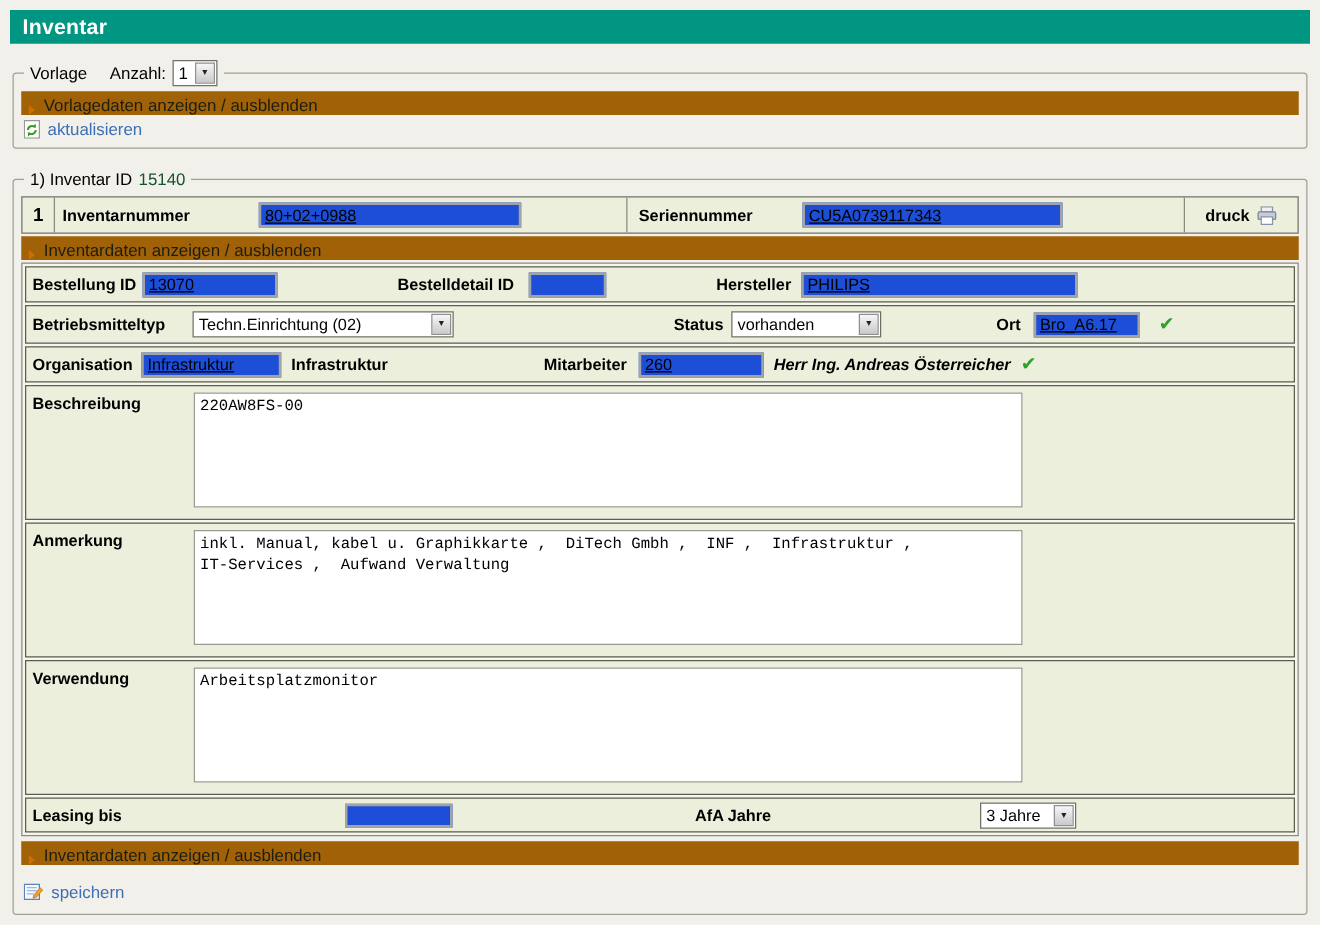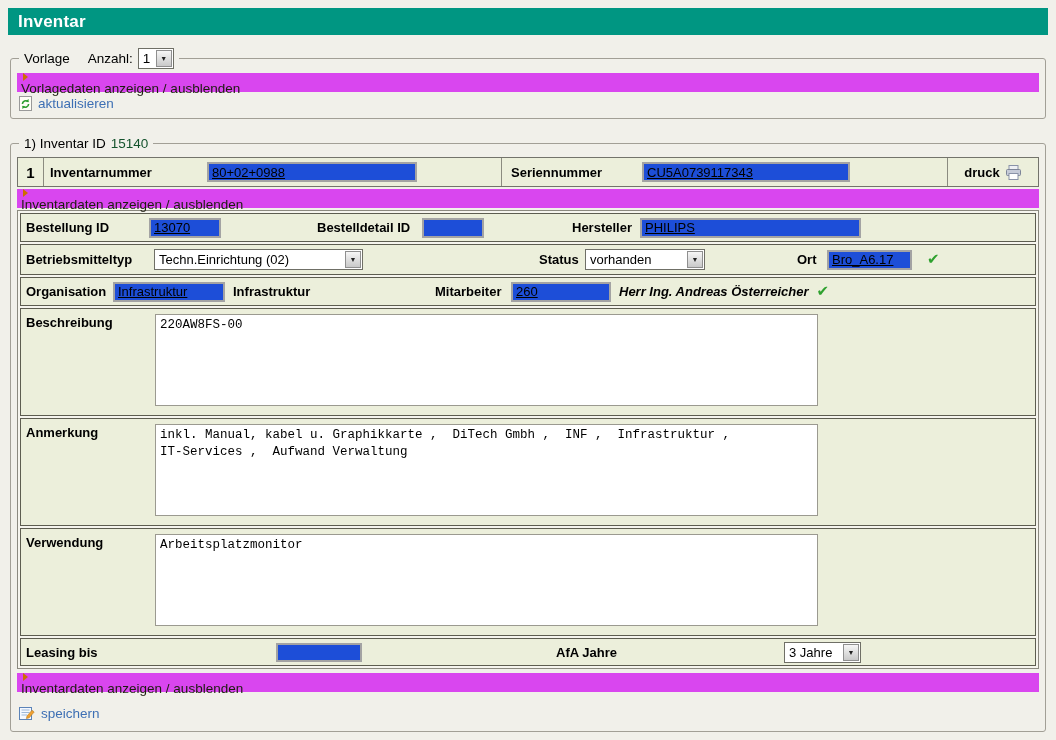--- a/index.html
+++ b/index.html
@@ -24,24 +24,23 @@
     margin:0 2px; padding:2px 6px 7px 6px;
   }
   fieldset.vorlage { margin-top:13px; }
   fieldset.main { margin-top:17px; }
   legend { padding:0 5px; margin-left:2px; font-size:13.5px; }
   legend .legend-flex { display:flex; align-items:center; }
   .legend-gap { display:inline-block; width:18px; }
   .inv-id { color:#14532d; margin-left:5px; }
 
   .toggle-bar {
-    display:flex; align-items:flex-start;
-    background:#d946ef; height:19px; padding-left:4px;
+    display:flex; align-items:flex-end;
+    background:#a16207; height:19px; padding-left:4px;
     cursor:pointer;
-    flex-direction:column;
   }
   .tri {
     width:0; height:0; display:inline-block;
     border-top:4px solid transparent; border-bottom:4px solid transparent;
     border-left:5px solid #cc6e00; margin:0 7px 0 2px;
   }
   .toggle-text { font-size:13.5px; color:#1d1d10; }
 
   .link-row { display:flex; align-items:center; gap:6px; margin-top:4px; padding-left:2px; }
   .link { color:#3d6fb4; cursor:pointer; text-decoration:none; font-size:13.5px; }
@@ -92,21 +91,21 @@
   .frow {
     border:1px solid #5d5d50; background:#ecefdb;
     display:flex; align-items:center; min-height:29px;
     padding-left:5px; margin-bottom:2px;
   }
   .frow:last-child { margin-bottom:0; }
   .frow.tall { align-items:flex-start; padding-top:5px; padding-bottom:9px; }
 
   
   .r-best .lbl-bestellung { width:88px; }
-  .r-best .inp-bestellung { width:72px;margin-left:35px; }
+  .r-best .inp-bestellung { width:108px; }
   .r-best .lbl-bestelldetail { margin-left:96px; width:105px; }
   .r-best .inp-bestelldetail { width:62px; }
   .r-best .lbl-hersteller { margin-left:88px; width:64px; }
   .r-best .inp-hersteller { width:221px; margin-left:4px; }
 
   
   .r-betr { min-height:31px; }
   .r-betr .lbl-typ { width:128px; }
   .r-betr .sel-typ { width:209px; }
   .r-betr .lbl-status { margin-left:176px; width:46px; }

